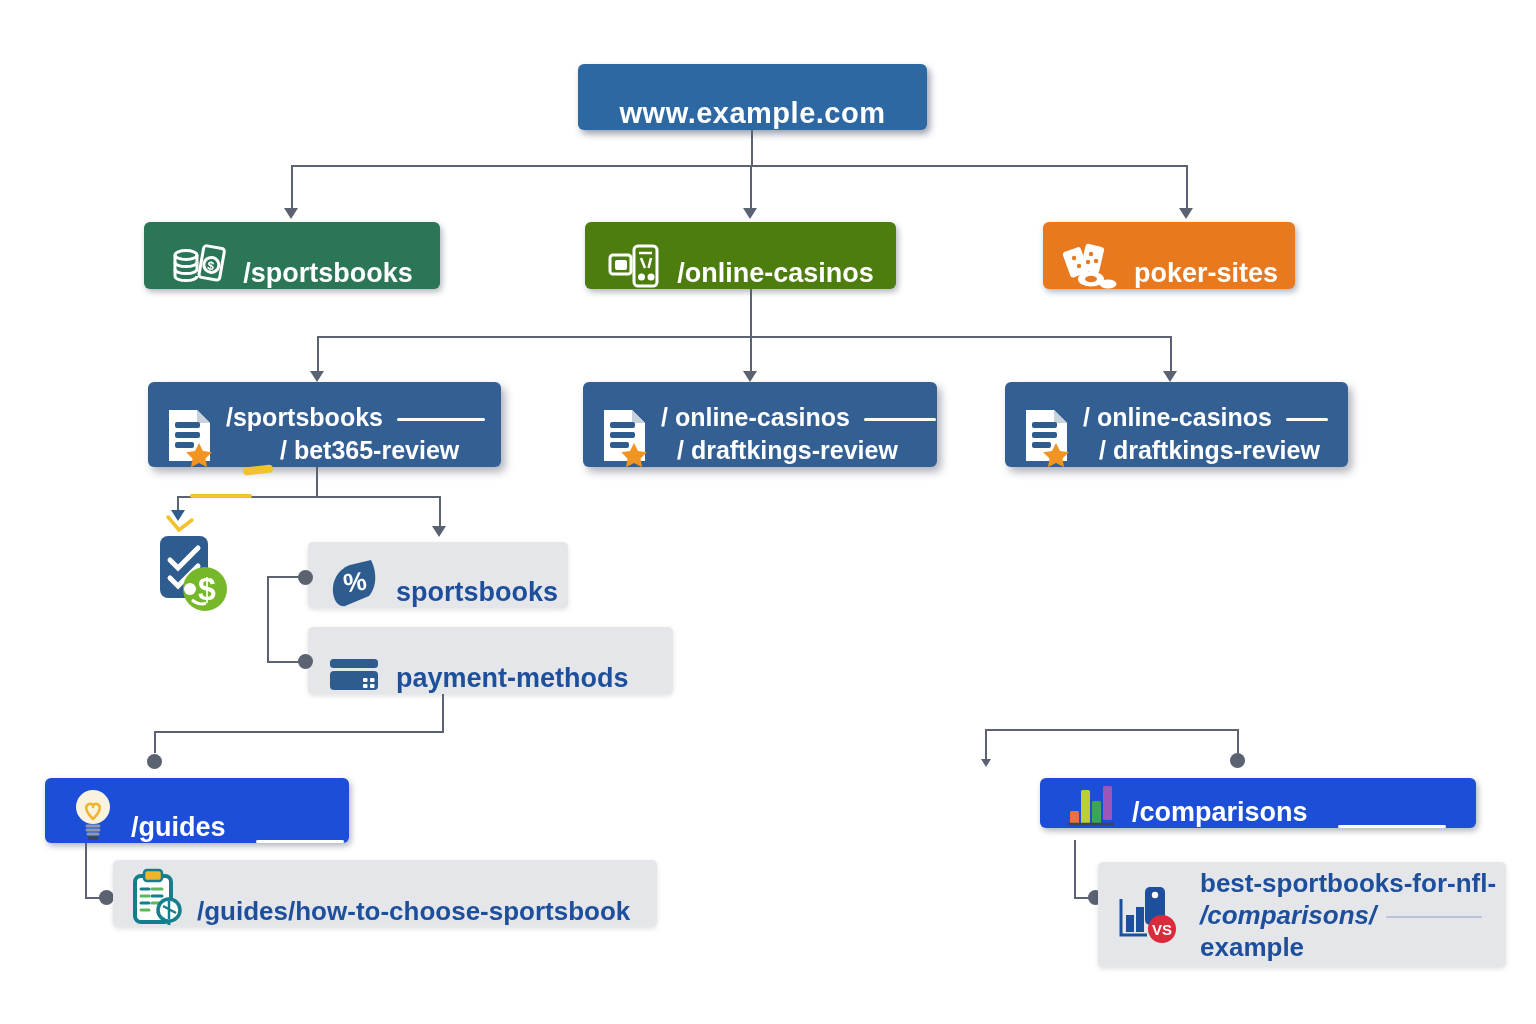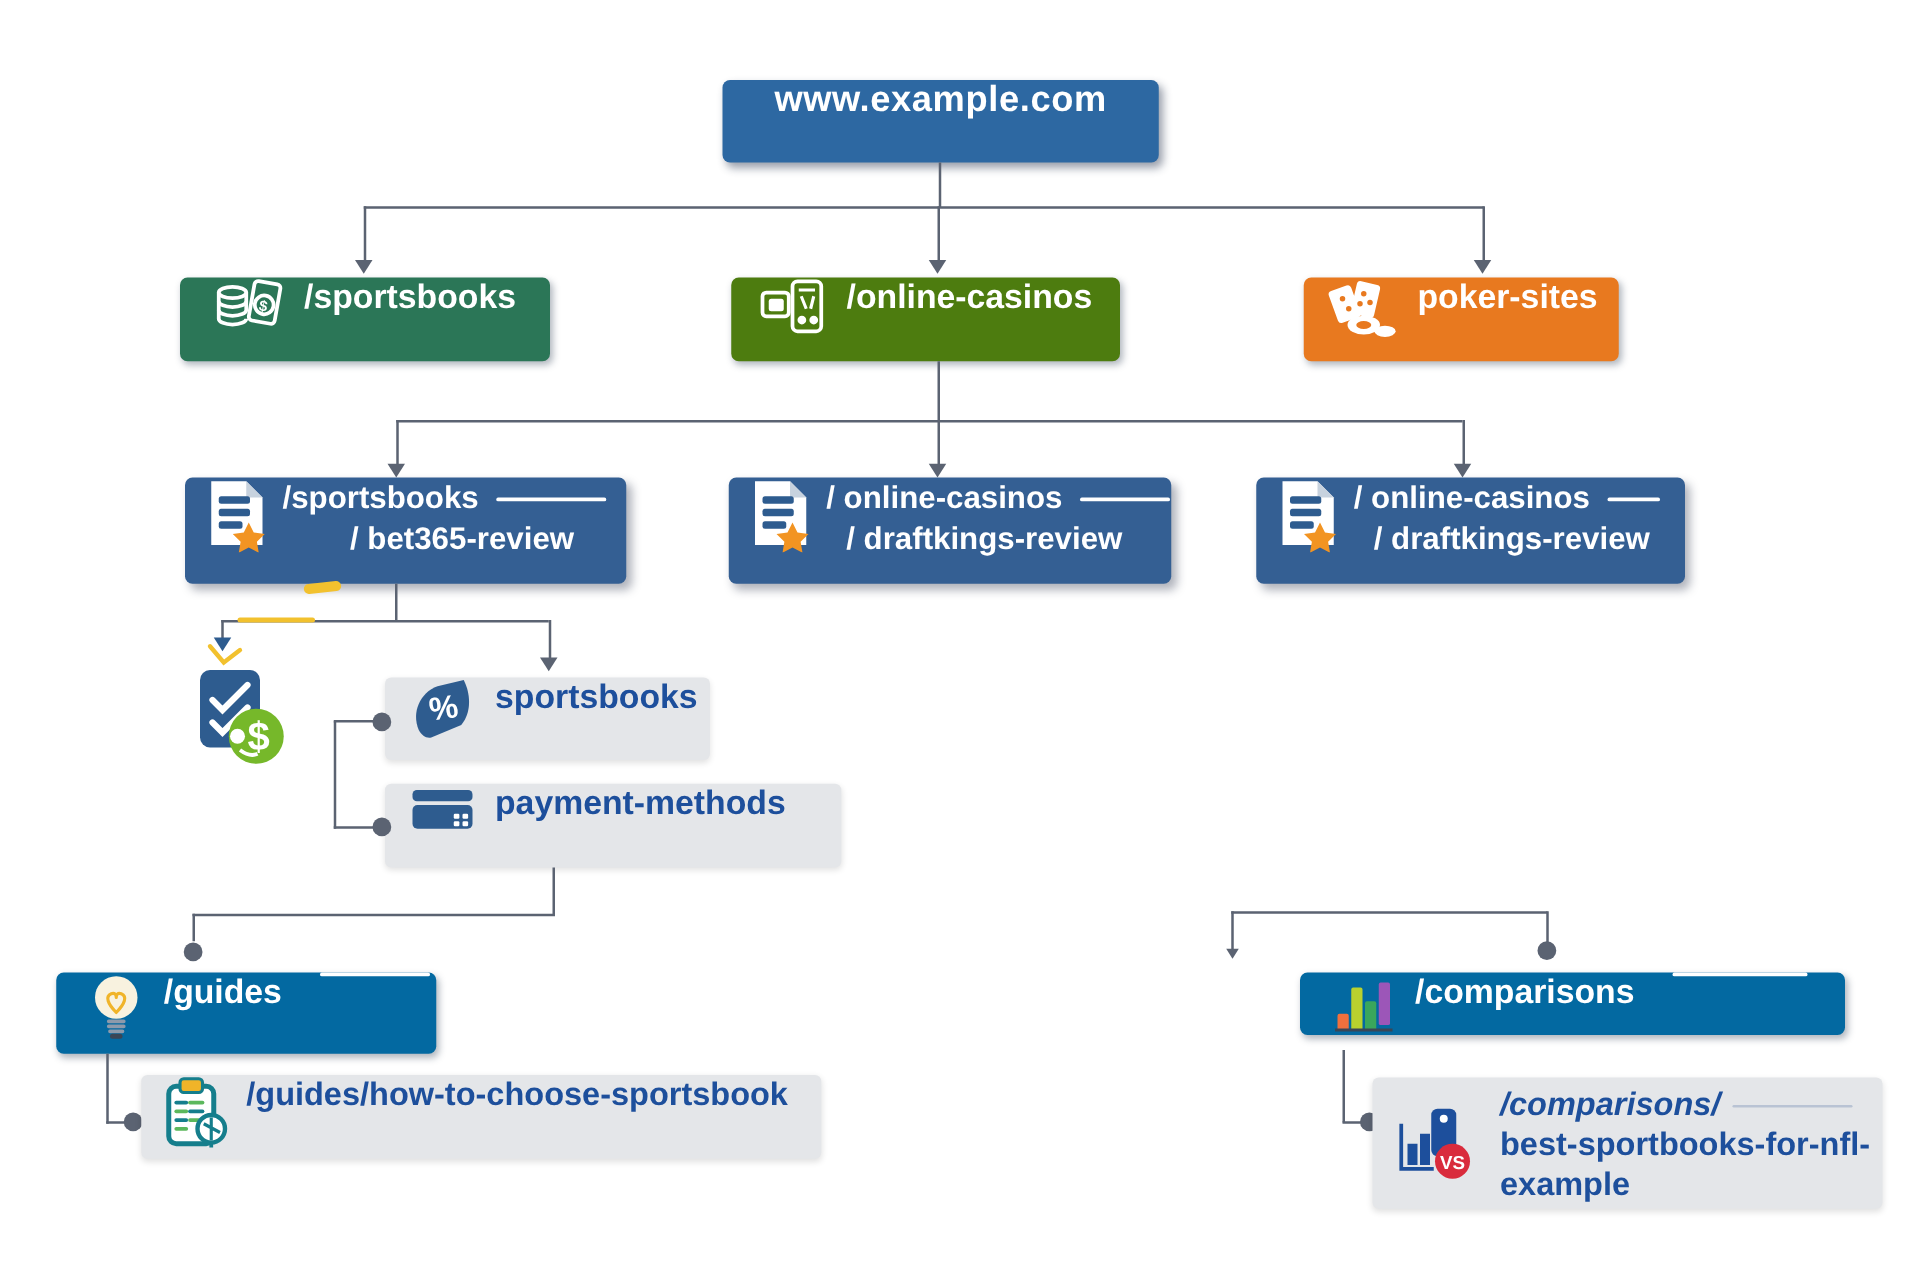--- a/index.html
+++ b/index.html
@@ -9,39 +9,39 @@
   
   .line{position:absolute;background:#5b6372;}
   .h{height:2px;} .v{width:2px;}
   .arr{position:absolute;width:0;height:0;border-left:7px solid transparent;border-right:7px solid transparent;border-top:11px solid #5b6372;}
   .arr-sm{border-left-width:5px;border-right-width:5px;border-top-width:8px;}
   .arr-navy{border-top-color:#2e5c8f;}
   .dot{position:absolute;width:15px;height:15px;border-radius:50%;background:#5b6372;}
   .yellow-seg{position:absolute;background:#f2c12e;border-radius:2px;}
 
   
-  .node{position:absolute;display:flex;align-items:flex-start;border-radius:6px;color:#fff;}
+  .node{position:absolute;display:flex;align-items:flex-end;border-radius:6px;color:#fff;}
   .node .nicon{display:flex;align-items:center;justify-content:center;flex:0 0 auto;}
   .rule{display:inline-block;height:3px;background:#fff;border-radius:2px;margin-left:14px;vertical-align:middle;}
   .rule-light{display:inline-block;height:2px;background:#b9c3d4;border-radius:2px;margin-left:10px;vertical-align:middle;width:96px;}
 
   .root-node{background:#2d68a2;justify-content:center;font-size:29px;letter-spacing:.5px;
              box-shadow:3px 4px 7px rgba(30,45,70,.45);}
   .cat-node{justify-content:center;gap:16px;font-size:27px;box-shadow:2px 3px 6px rgba(30,45,70,.35);}
   .cat-green{background:#2b7657;} .cat-red{background:#4d7c0f;} .cat-orange{background:#e8791f;}
 
   .review-node{background:#345f93;font-size:25px;line-height:33px;padding-left:14px;gap:10px;
                box-shadow:4px 5px 8px rgba(25,35,60,.35);}
   .review-node .r2{padding-left:16px;}
   .review-node .r2.indent-lg{padding-left:54px;}
 
   .sub-node{background:#e4e6e9;color:#1d4f9c;font-size:27px;gap:16px;padding-left:20px;border-radius:5px;
             box-shadow:0 2px 5px rgba(0,0,0,.12);}
 
-  .slate-node{background:#0369a1;font-size:27px;gap:16px;padding-left:26px;
+  .slate-node{background:#1d4ed8;font-size:27px;gap:16px;padding-left:26px;
               box-shadow:2px 3px 6px rgba(30,45,70,.35);}
 
   .gray-child{background:#e4e6e9;color:#1d4f9c;font-size:26px;gap:14px;padding-left:16px;border-radius:5px;
               box-shadow:0 2px 5px rgba(0,0,0,.12);}
   .comp-child{line-height:32px;align-items:center;}
   .comp-child .ital{font-style:italic;}
 </style>
 </head>
 <body>
 
@@ -306,19 +306,19 @@
         <path d="M7 16v36h26" stroke="#1d4f9c" stroke-width="3" fill="none"></path>
         <rect x="12" y="32" width="8" height="17" fill="#1d4f9c"></rect>
         <rect x="22" y="24" width="8" height="25" fill="#1d4f9c"></rect>
         <rect x="31" y="4" width="20" height="38" rx="5" fill="#1d4f9c"></rect>
         <circle cx="41" cy="12" r="3.2" fill="#fff"></circle>
         <circle cx="48" cy="46" r="14" fill="#d92b3c"></circle>
         <text x="48" y="52" font-size="15" font-weight="bold" fill="#fff" text-anchor="middle">VS</text>
       </svg>
     </span>
     <div>
+      <div>best-sportbooks-for-nfl-</div>
       <div><span class="ital">/comparisons/</span><span class="rule-light"></span></div>
-      <div>best-sportbooks-for-nfl-</div>
       <div>example</div>
     </div>
   </div>
 
 </div>
 
 </body></html>

